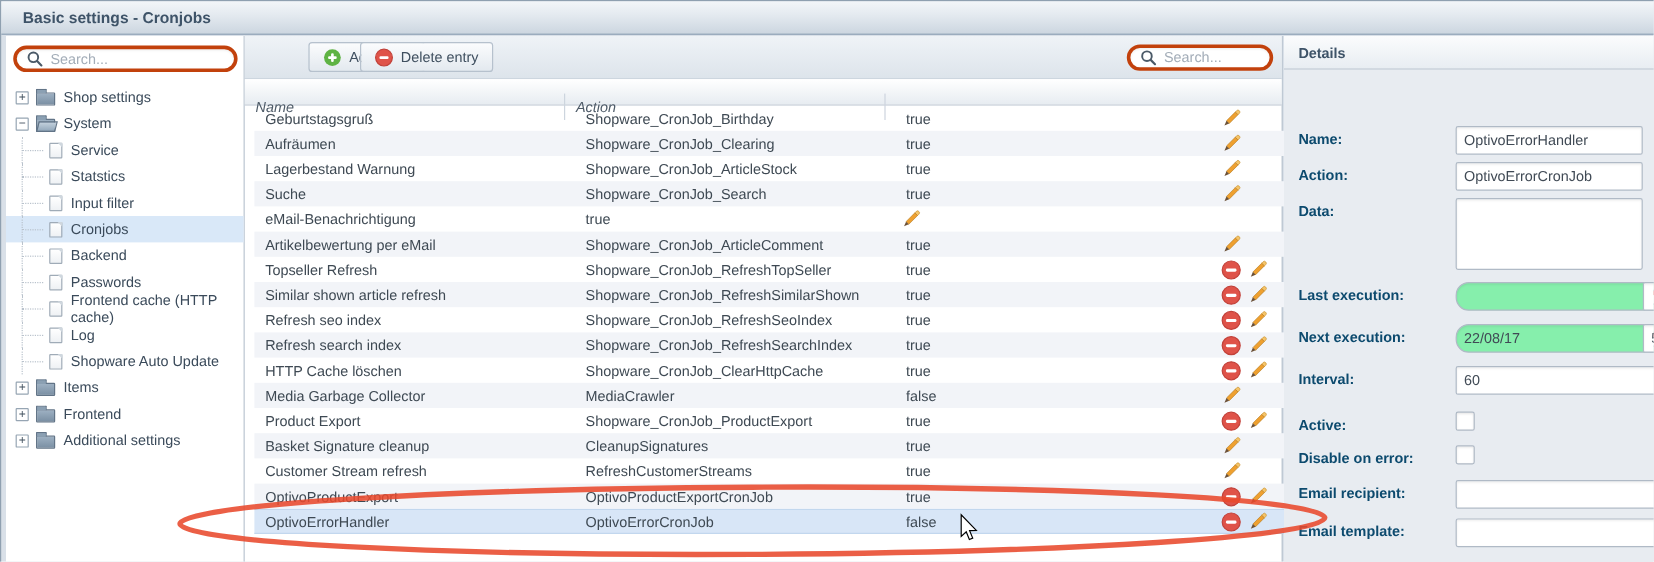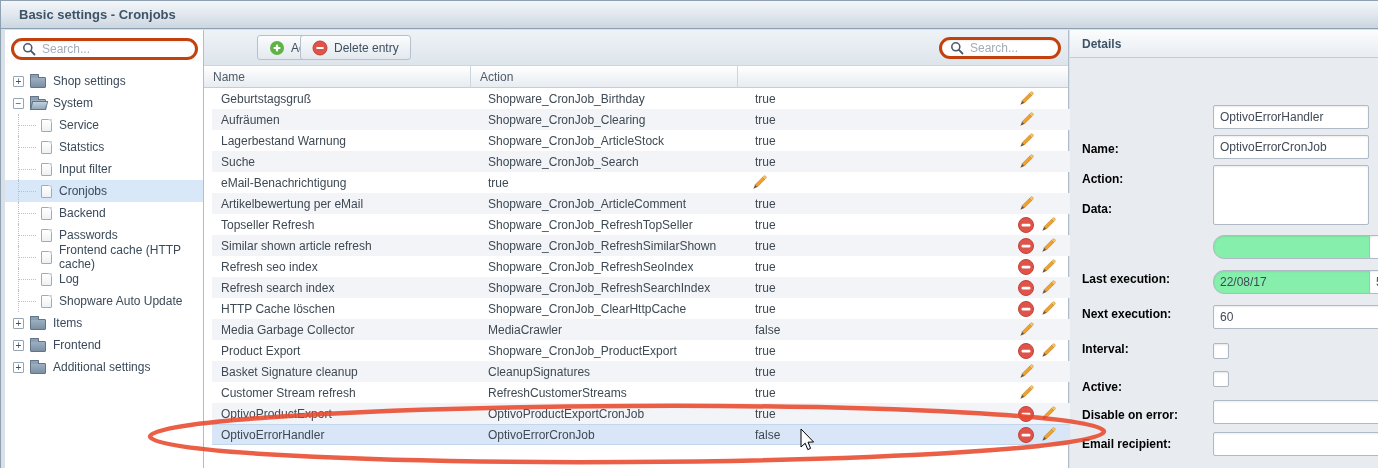--- a/index.html
+++ b/index.html
@@ -51,42 +51,42 @@
     background:linear-gradient(#eff3f7,#dde4eb); border-bottom:1px solid #cdd6df; }
   .tb-btn { position:absolute; top:5px; height:25px; display:inline-flex; align-items:center; gap:6px; padding:0 11px;
     background:linear-gradient(#fbfcfd,#e3e9ef); border:1px solid #b6c1cd; border-radius:3px;
     font-size:12px; color:#3f4f5f; cursor:pointer; }
   .tb-btn.add { left:9px;margin-left:44px; }
   .tb-btn.del { left:96px; }
 
   
   .grid-header { position:absolute; left:0; top:36px; width:864px; height:22px;
     background:linear-gradient(#ffffff,#e7ecf1); border-bottom:1px solid #c5ced8; color:#4e5b68; }
-  .hcell { position:absolute; top:0; height:22px; line-height:22px; padding-left:9px; border-right:1px solid #cdd5de; }
+  .hcell { position:absolute; top:12px; height:22px; line-height:22px; padding-left:9px; border-right:1px solid #cdd5de;font-style:italic; }
   .hcell.h-name   { left:0;   width:267px; }
   .hcell.h-action { left:267px; width:267px; }
   .hcell.h-active { left:534px; width:268px; }
   .hcell.h-icons  { left:802px; width:62px; border-right:none; }
   .grid-body { position:absolute; left:8px; top:58px; width:864px; }
   .grid-row { position:relative; height:21px; display:flex; align-items:center; color:#3e4953; cursor:pointer; }
   .grid-row.alt { background:#f2f4f8; }
   .grid-row.selected { background:#d8e6f7; box-shadow:inset 0 1px 0 #c2d7ee, inset 0 -1px 0 #c2d7ee; }
   .cell { overflow:hidden; white-space:nowrap; }
   .c-name   { width:267px; padding-left:9px; }
   .c-action { width:267px; padding-left:9px; }
   .c-active { width:268px; padding-left:9px; }
   .c-icons  { width:62px; display:flex; align-items:center; gap:4px; padding-left:3px; }
   .row-icon { width:18px; height:18px; display:inline-flex; cursor:pointer; }
 
   
   .details-header { position:absolute; left:0; top:0; width:309px; height:28px;
     background:linear-gradient(#fbfcfd,#e8edf2); border-bottom:1px solid #c3ccd6;
     line-height:28px; padding-left:12px; font-weight:bold; color:#3e5368; }
   .form-row { position:absolute; left:0; width:340px; }
-  .form-row > label { position:absolute; left:12px; top:4px; font-weight:bold; color:#000000; white-space:nowrap;margin-top:33px; }
+  .form-row > label { position:absolute; left:12px; top:4px; font-weight:bold; color:#0c4a6e; white-space:nowrap; }
   .txt, .ta { position:absolute; left:143px; top:0; height:24px; border:1px solid #b0bac6; border-radius:2px;
     background:#fff; box-shadow:inset 0 1px 2px rgba(0,0,0,.08); font-family:"Liberation Sans",sans-serif;
     font-size:12px; color:#404a55; padding:0 6px; outline:none; }
   .w-std { width:156px; }
   .w-wide { width:172px; }
   .ta { height:60px; resize:none; padding-top:4px; }
   .datefield { position:absolute; left:143px; top:0; width:181px; height:24px; border:1px solid #b0bac6; border-radius:11px;
     background:#86efac; box-shadow:inset 0 1px 2px rgba(0,0,0,.08); display:flex; }
   .datefield input { border:none; outline:none; flex:1; min-width:0; padding:0 6px; font-size:12px; color:#404a55; background:transparent; }
   .cal-btn { width:22px; border-left:1px solid #b6c1cd; background:linear-gradient(#f7f9fb,#e3e9ef);

